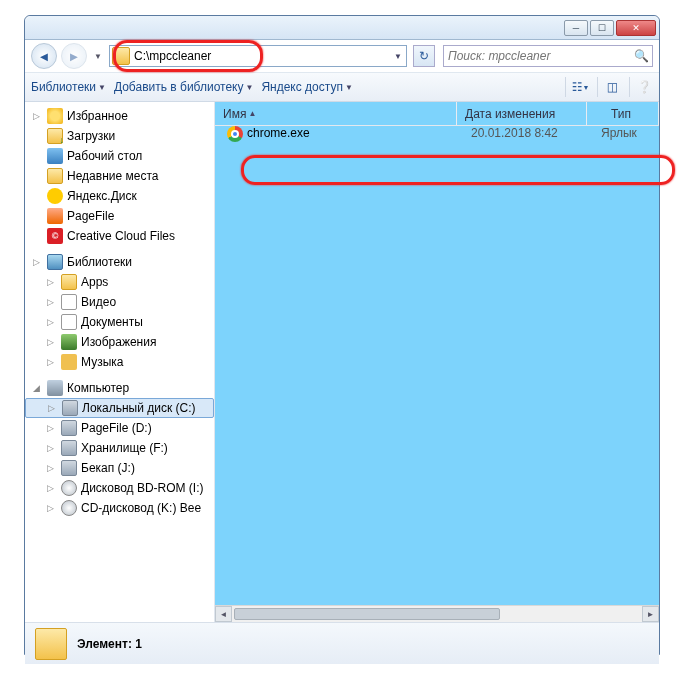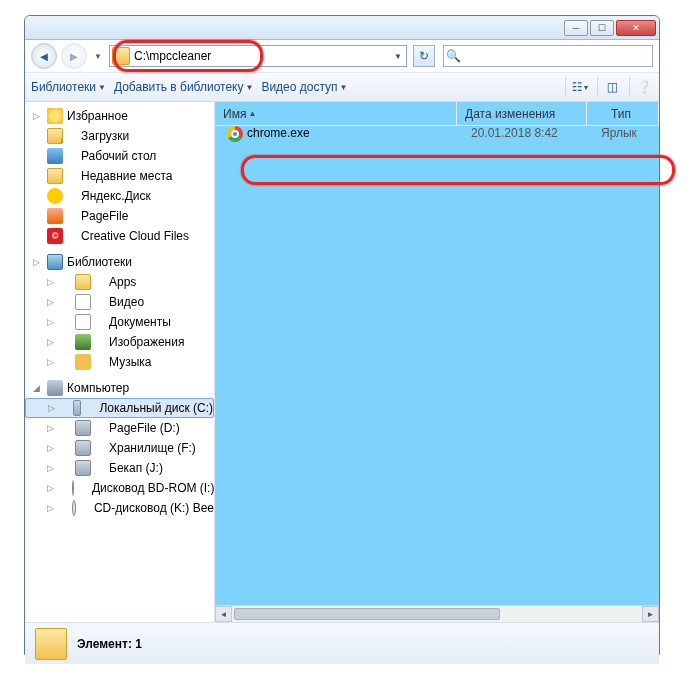--- a/index.html
+++ b/index.html
@@ -23,21 +23,21 @@
 .h1 { left:88px; top:24px; width:150px; height:32px; }
 .h2 { left:216px; top:139px; width:434px; height:30px; }
 .toolbar { height:30px; border-top:1px solid #e0e8f0; border-bottom:1px solid #d0dae6; background:linear-gradient(#f7fafd,#e8eef6); display:flex; align-items:center; padding:0 6px; gap:8px; }
 .tbtn { color:#1a4a8a; display:flex; align-items:center; gap:2px; cursor:pointer; }
 .tbtn .drop { font-size:8px; color:#446; }
 .tb-spacer { flex:1; }
 .tb-ico { width:24px; height:20px; display:flex; align-items:center; justify-content:center; color:#2a5a9a; border-left:1px solid #cfd8e4; padding-left:6px; }
 .body { display:flex; height:520px; }
 .sidebar { width:190px; border-right:1px solid #e0e6ee; overflow-y:auto; padding:4px 0; background:#fff; }
 .tree-item { display:flex; align-items:center; height:20px; padding-left:8px; gap:4px; cursor:pointer; white-space:nowrap; }
-.tree-item.lvl1 { padding-left:22px;gap:18px; }
+.tree-item.lvl1 { padding-left:22px; }
 .tree-item.sel { background:#d8e8f8; border:1px solid #7aa8d8; border-radius:2px; }
 .tree-item .exp { width:10px; color:#888; font-size:9px; }
 .ico { width:16px; height:16px; display:inline-flex; align-items:center; justify-content:center; border-radius:2px; }
 .i-fav { background:radial-gradient(#ffe070 40%,#f0b010); }
 .i-dl { background:linear-gradient(#fde9a8,#f3c24b); border:1px solid #d4a022; position:relative; }
 .i-dl::after { content:"↓"; position:absolute; right:-2px; bottom:-2px; font-size:9px; color:#2a8a2a; font-weight:bold; }
 .i-recent { background:linear-gradient(#fde9a8,#f3c24b); border:1px solid #d4a022; }
 .i-desk { background:linear-gradient(#7ec0f0,#3a80c0); }
 .i-ydisk { background:#fc0; border-radius:50%; }
 .i-rebus { background:linear-gradient(#fa8,#e60); }
@@ -87,35 +87,36 @@
     <div class="navbtn">◄</div>
     <div class="navbtn" style="opacity:.5">►</div>
     <div class="navbtn hist">▼</div>
     <div class="addrwrap">
       <span class="folder-ico ico"></span>
       <input class="addr" value="C:\mpccleaner" style="">
       <span class="addr-drop">▼</span>
     </div>
     <div class="refresh">↻</div>
     <div class="searchwrap">
+      <input placeholder="Поиск: mpccleaner" style="">
       <span class="sico">🔍</span>
     </div>
   </div>
 
   <div class="toolbar">
     <div class="tbtn">
         <span>Библиотеки</span>
         <span class="drop">▼</span>
       </div>
     <div class="tbtn">
         <span>Добавить в библиотеку</span>
         <span class="drop">▼</span>
       </div>
     <div class="tbtn">
-        <span>Видео доступ</span>
+        <span>Яндекс доступ</span>
         <span class="drop">▼</span>
       </div>
     <div class="tb-spacer"></div>
     <div class="tb-ico">☷ <span class="drop" style="font-size:7px">▼</span></div>
     <div class="tb-ico">◫</div>
     <div class="tb-ico" style="color:#2a6ac0">❔</div>
   </div>
 
   <div class="body">
     <div class="sidebar">

